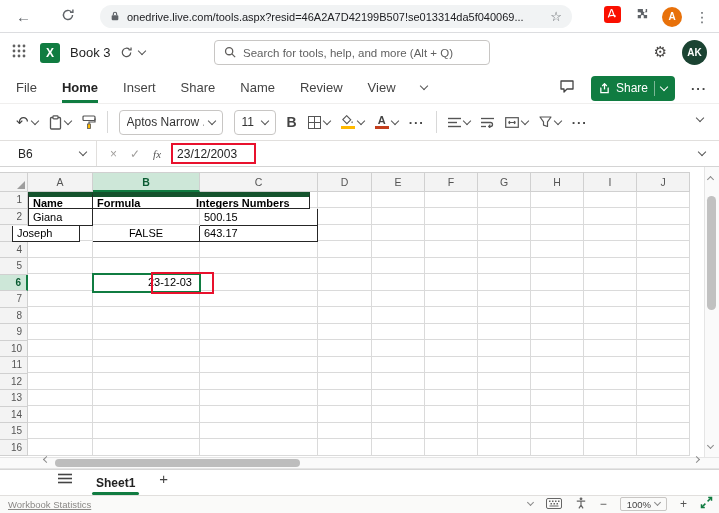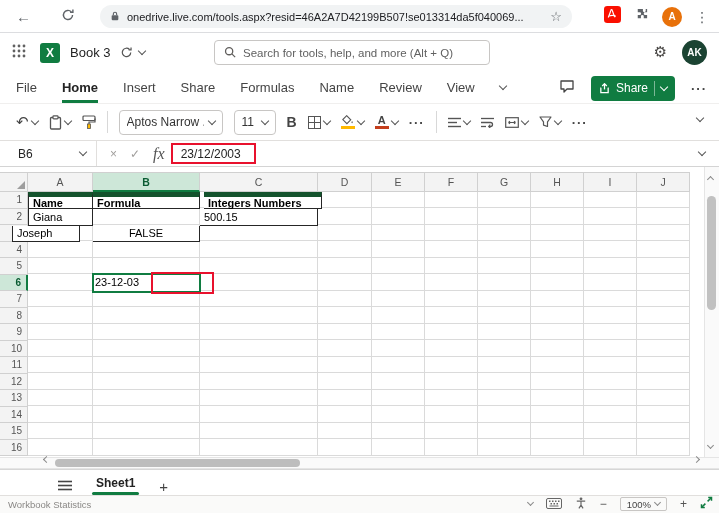--- a/index.html
+++ b/index.html
@@ -50,63 +50,63 @@
 .chev{display:inline-block;width:6px;height:6px;border-right:1.4px solid #555;border-bottom:1.4px solid #555;transform:rotate(45deg);margin-top:-3px}
 .chev.w{border-color:#fff}
 .chev.up{transform:rotate(-135deg);margin-top:3px}
 .rchev{position:absolute;right:16px;top:118px}
 
 
 .fbar{position:absolute;left:0;top:141px;width:719px;height:26px;background:#fff;border-bottom:1px solid #d4d4d4;display:flex;align-items:center}
 .namebox{width:96px;display:flex;align-items:center;justify-content:space-between;padding:0 10px 0 18px;font-size:12px;color:#242424;cursor:pointer}
 .fsep{width:1px;height:25px;background:#e1dfdd}
 .fbtn{font-size:12px;color:#a19f9d;margin-left:13px;cursor:pointer}
-.fxi{font-style:italic;font-family:"Liberation Serif",serif;font-size:16px;color:#555;margin-left:13px}
+.fxi{font-style:italic;font-family:"Liberation Serif",serif;font-size:11px;color:#555;margin-left:13px}
 .fval{font-size:12px;color:#242424;margin-left:16px}
 .fchev{position:absolute;right:14px;top:152px}
 
 
 .corner{position:absolute;left:0;top:172px;width:28px;height:20px;background:#f3f3f3;border:1px solid #d0d0d0;border-left:none}
 .corner i{position:absolute;right:2px;bottom:2px;width:0;height:0;border-left:8px solid transparent;border-bottom:8px solid #9e9e9e}
 .ch{position:absolute;top:172px;height:20px;background:#f3f3f3;border:1px solid #d0d0d0;border-left:none;font-size:10.5px;color:#555;display:flex;align-items:center;justify-content:center;cursor:pointer}
 .ch.sel{background:#cde7d8;color:#0b5c33;font-weight:bold;border-bottom:2px solid #107C41}
 .rh{position:absolute;left:0;width:28px;height:16.5px;background:#f3f3f3;border-right:1px solid #d0d0d0;border-bottom:1px solid #d0d0d0;font-size:10px;color:#555;display:flex;align-items:center;justify-content:flex-end;padding-right:5px;cursor:pointer}
 .rh.sel{background:#cde7d8;color:#0b5c33;font-weight:bold;border-right:2px solid #107C41}
 .cellsbg{position:absolute;left:28px;top:192px;width:662px;height:264px;background:repeating-linear-gradient(to bottom,#fff 0 15.5px,#dadada 15.5px 16.5px)}
 .vl{position:absolute;top:192px;height:264px;width:1px;background:#dadada}
 .tcell{position:absolute;background:#fff;border-right:1px solid #262626;border-bottom:1px solid #262626;font-size:11px;color:#000;display:flex;align-items:center;padding-left:4px;z-index:2;cursor:cell}
 .tcell.top{border-top:5px solid #14532d}
 .tcell.lft{border-left:1px solid #262626}
 .tcell.b{font-weight:bold}
 .tcell.ctr{justify-content:center;padding-left:0}
 .selcell{position:absolute;left:92px;top:273px;width:109px;height:19.5px;border:2px solid #107C41;background:#fff;z-index:3;cursor:cell}
-.b6txt{position:absolute;left:95px;top:276px;width:101px;height:15px;font-size:11px;color:#000;padding-right:4px;z-index:4}
+.b6txt{position:absolute;left:95px;top:276px;width:101px;height:15px;font-size:11px;color:#000;text-align:right;padding-right:4px;z-index:4}
 .redbox{position:absolute;border:2px solid #e8112d;background:transparent;z-index:9}
 
 
 .vscroll{position:absolute;left:704px;top:167px;width:15px;height:290px;background:#fafafa;border-left:1px solid #e5e5e5}
 .vthumb{position:absolute;left:707px;top:196px;width:9px;height:114px;background:#c1c1c1;border-radius:5px;cursor:grab}
 .varrow{position:absolute;left:708px}
 .hscroll{position:absolute;left:0;top:457px;width:719px;height:12px;background:#fafafa;border-top:1px solid #e5e5e5;border-bottom:1px solid #e5e5e5}
 .hthumb{position:absolute;left:55px;top:459px;width:245px;height:8px;background:#bdbdbd;border-radius:4px;cursor:grab}
 .harrow{position:absolute;top:460px}
 .chev.sm{width:5px;height:5px;border-color:#8a8a8a}
 .chev.lt{transform:rotate(135deg)}
 .chev.rt{transform:rotate(-45deg)}
 
 
-.sheetbar{position:absolute;left:0;top:469px;width:719px;height:26px;background:#fff;border-top:1px solid #d6d6d6;display:flex;align-items:flex-end;padding-left:58px;gap:16px}
+.sheetbar{position:absolute;left:0;top:469px;width:719px;height:26px;background:#fff;border-top:1px solid #d6d6d6;display:flex;align-items:flex-start;padding-left:58px;gap:16px}
 .sheettab{position:relative;height:100%;display:flex;align-items:center;padding:0 8px;cursor:pointer}
 .sheettab span{font-size:12px;color:#222;font-weight:bold}
 .sheettab i{position:absolute;left:4px;right:4px;bottom:0;height:3px;background:#107C41;border-radius:2px}
 .addsheet{font-size:15px;color:#444;cursor:pointer}
 
 
 .statusbar{position:absolute;left:0;top:495px;width:719px;height:18px;background:#fafaf9;border-top:1px solid #e1dfdd;display:flex;align-items:center}
-.wstats{margin-left:8px;font-size:9.5px;color:#8a8886;cursor:pointer;white-space:nowrap}
+.wstats{margin-left:8px;font-size:9.5px;color:#8a8886;text-decoration:underline;cursor:pointer;white-space:nowrap}
 .sright{position:absolute;right:6px;top:495px;height:18px;display:flex;align-items:center;gap:13px}
 .zoombox{border:1px solid #c8c6c4;border-radius:2px;padding:0 6px;height:14px;display:flex;align-items:center;gap:4px;cursor:pointer}
 .zoombox span{font-size:9.5px;color:#444}
 .szn{font-size:12px;color:#555;cursor:pointer;line-height:1}
 </style>
 </head>
 <body>
 
 <div class="screen">
 
@@ -182,21 +182,20 @@
     </div>
     <span class="gear">⚙</span>
     <span class="xlavatar">AK</span>
   </div>
 
   <div class="tabs">
     <span class="tab">File</span>
     <span class="tab active">Home</span>
     <span class="tab">Insert</span>
     <span class="tab">Share</span>
-    <span class="tab">Formulas</span>
     <span class="tab">Name</span>
     <span class="tab">Review</span>
     <span class="tab">View</span>
     <span class="tabchev">
         <i class="chev"></i>
       </span>
   </div>
   <div class="tabsright">
     <span>
       <svg width="16" height="15" viewBox="0 0 16 15">
@@ -357,25 +356,26 @@
   <i class="vl" style="left:371px"></i>
   <i class="vl" style="left:424px"></i>
   <i class="vl" style="left:477px"></i>
   <i class="vl" style="left:530px"></i>
   <i class="vl" style="left:583px"></i>
   <i class="vl" style="left:636px"></i>
   <i class="vl" style="left:689px"></i>
 
   <div class="tcell top lft b" style="left:28px;top:192px;width:65px;height:17px">Name</div>
   <div class="tcell top b" style="left:93px;top:192px;width:107px;height:17px">Formula</div>
-  <div class="tcell top b" style="left:204px;top:192px;width:118px;height:17px">Integers Numbers</div>
+  <div class="tcell top b" style="left:192px;top:192px;width:118px;height:17px">Integers Numbers</div>
   <div class="tcell lft" style="left:28px;top:209px;width:65px;height:16.5px">Giana</div>
   <div class="tcell" style="left:200px;top:209px;width:118px;height:16.5px">500.15</div>
   <div class="tcell lft" style="left:12px;top:225.5px;width:68px;height:16.5px">Joseph</div>
   <div class="tcell ctr" style="left:93px;top:225.5px;width:107px;height:16.5px">FALSE</div>
+  <div class="tcell" style="left:200px;top:225.5px;width:118px;height:16.5px">643.17</div>
 
   <div class="selcell"></div>
   <div class="b6txt">23-12-03</div>
 
   <div class="redbox" style="left:171px;top:143px;width:85px;height:21px"></div>
   <div class="redbox" style="left:151px;top:271.5px;width:63px;height:22px"></div>
 
   <div class="vscroll"></div>
   <i class="chev sm up varrow" style="top:174px"></i>
   <i class="chev sm varrow" style="top:446px"></i>

